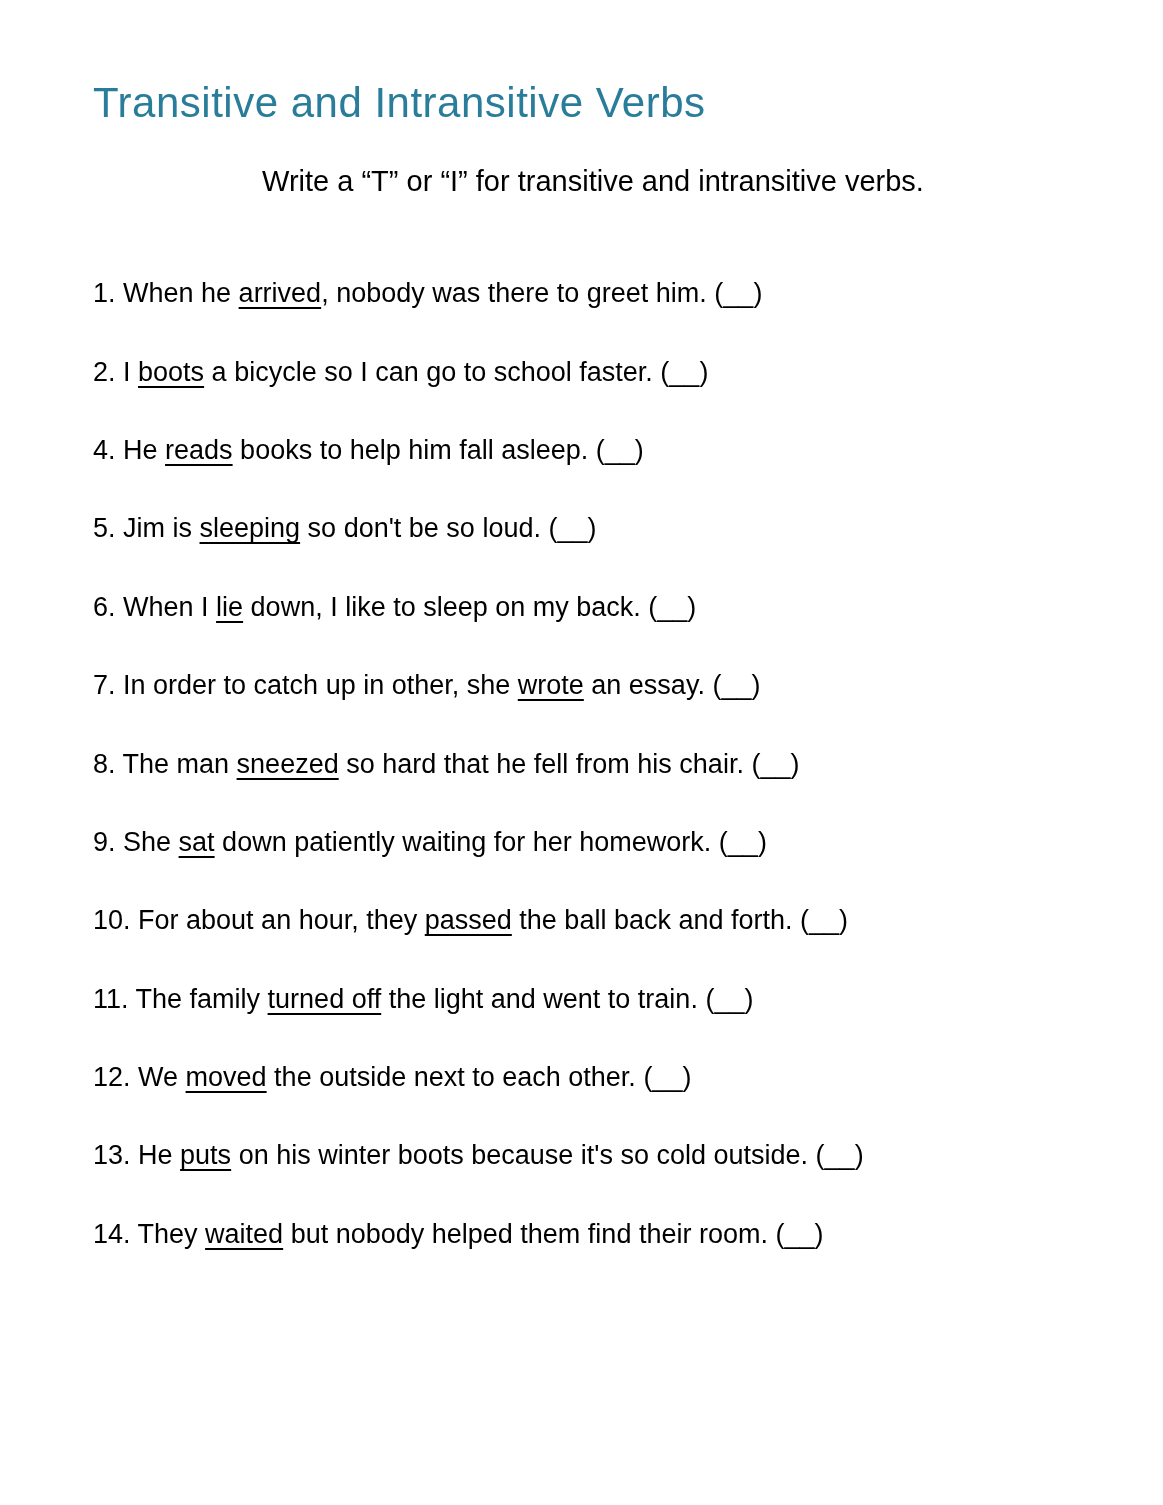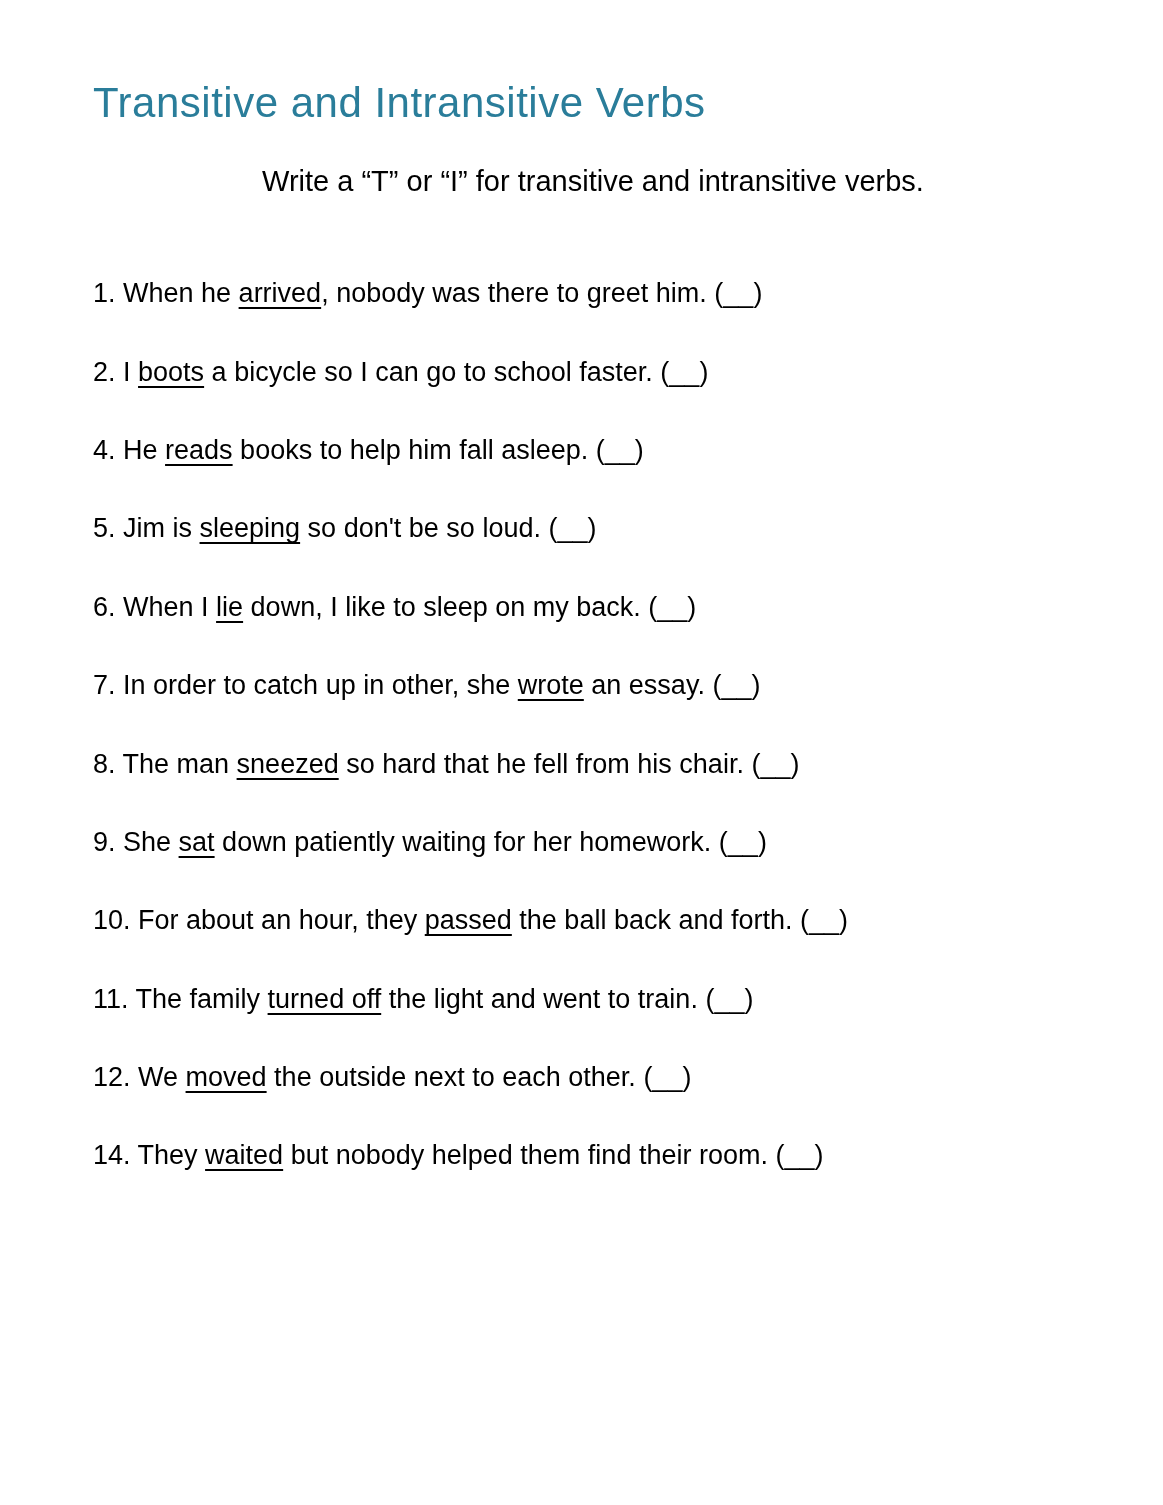--- a/index.html
+++ b/index.html
@@ -80,17 +80,18 @@
   <p class="item"><span class="num">8. </span><span class="pre">The man </span><span class="verb">sneezed</span><span class="post"> so hard that he fell from his chair. </span><span class="blank">(__)</span></p>
 
   <p class="item"><span class="num">9. </span><span class="pre">She </span><span class="verb">sat</span><span class="post"> down patiently waiting for her homework. </span><span class="blank">(__)</span></p>
 
   <p class="item"><span class="num">10. </span><span class="pre">For about an hour, they </span><span class="verb">passed</span><span class="post"> the ball back and forth. </span><span class="blank">(__)</span></p>
 
   <p class="item"><span class="num">11. </span><span class="pre">The family </span><span class="verb">turned off</span><span class="post"> the light and went to train. </span><span class="blank">(__)</span></p>
 
   <p class="item"><span class="num">12. </span><span class="pre">We </span><span class="verb">moved</span><span class="post"> the outside next to each other. </span><span class="blank">(__)</span></p>
 
+  <p class="item"><span class="num">13. </span><span class="pre">He </span><span class="verb">puts</span><span class="post"> on his winter boots because it's so cold outside. </span><span class="blank">(__)</span></p>
 
   <p class="item"><span class="num">14. </span><span class="pre">They </span><span class="verb">waited</span><span class="post"> but nobody helped them find their room. </span><span class="blank">(__)</span></p>
 
 </div>
 </div>
 
 </body></html>

